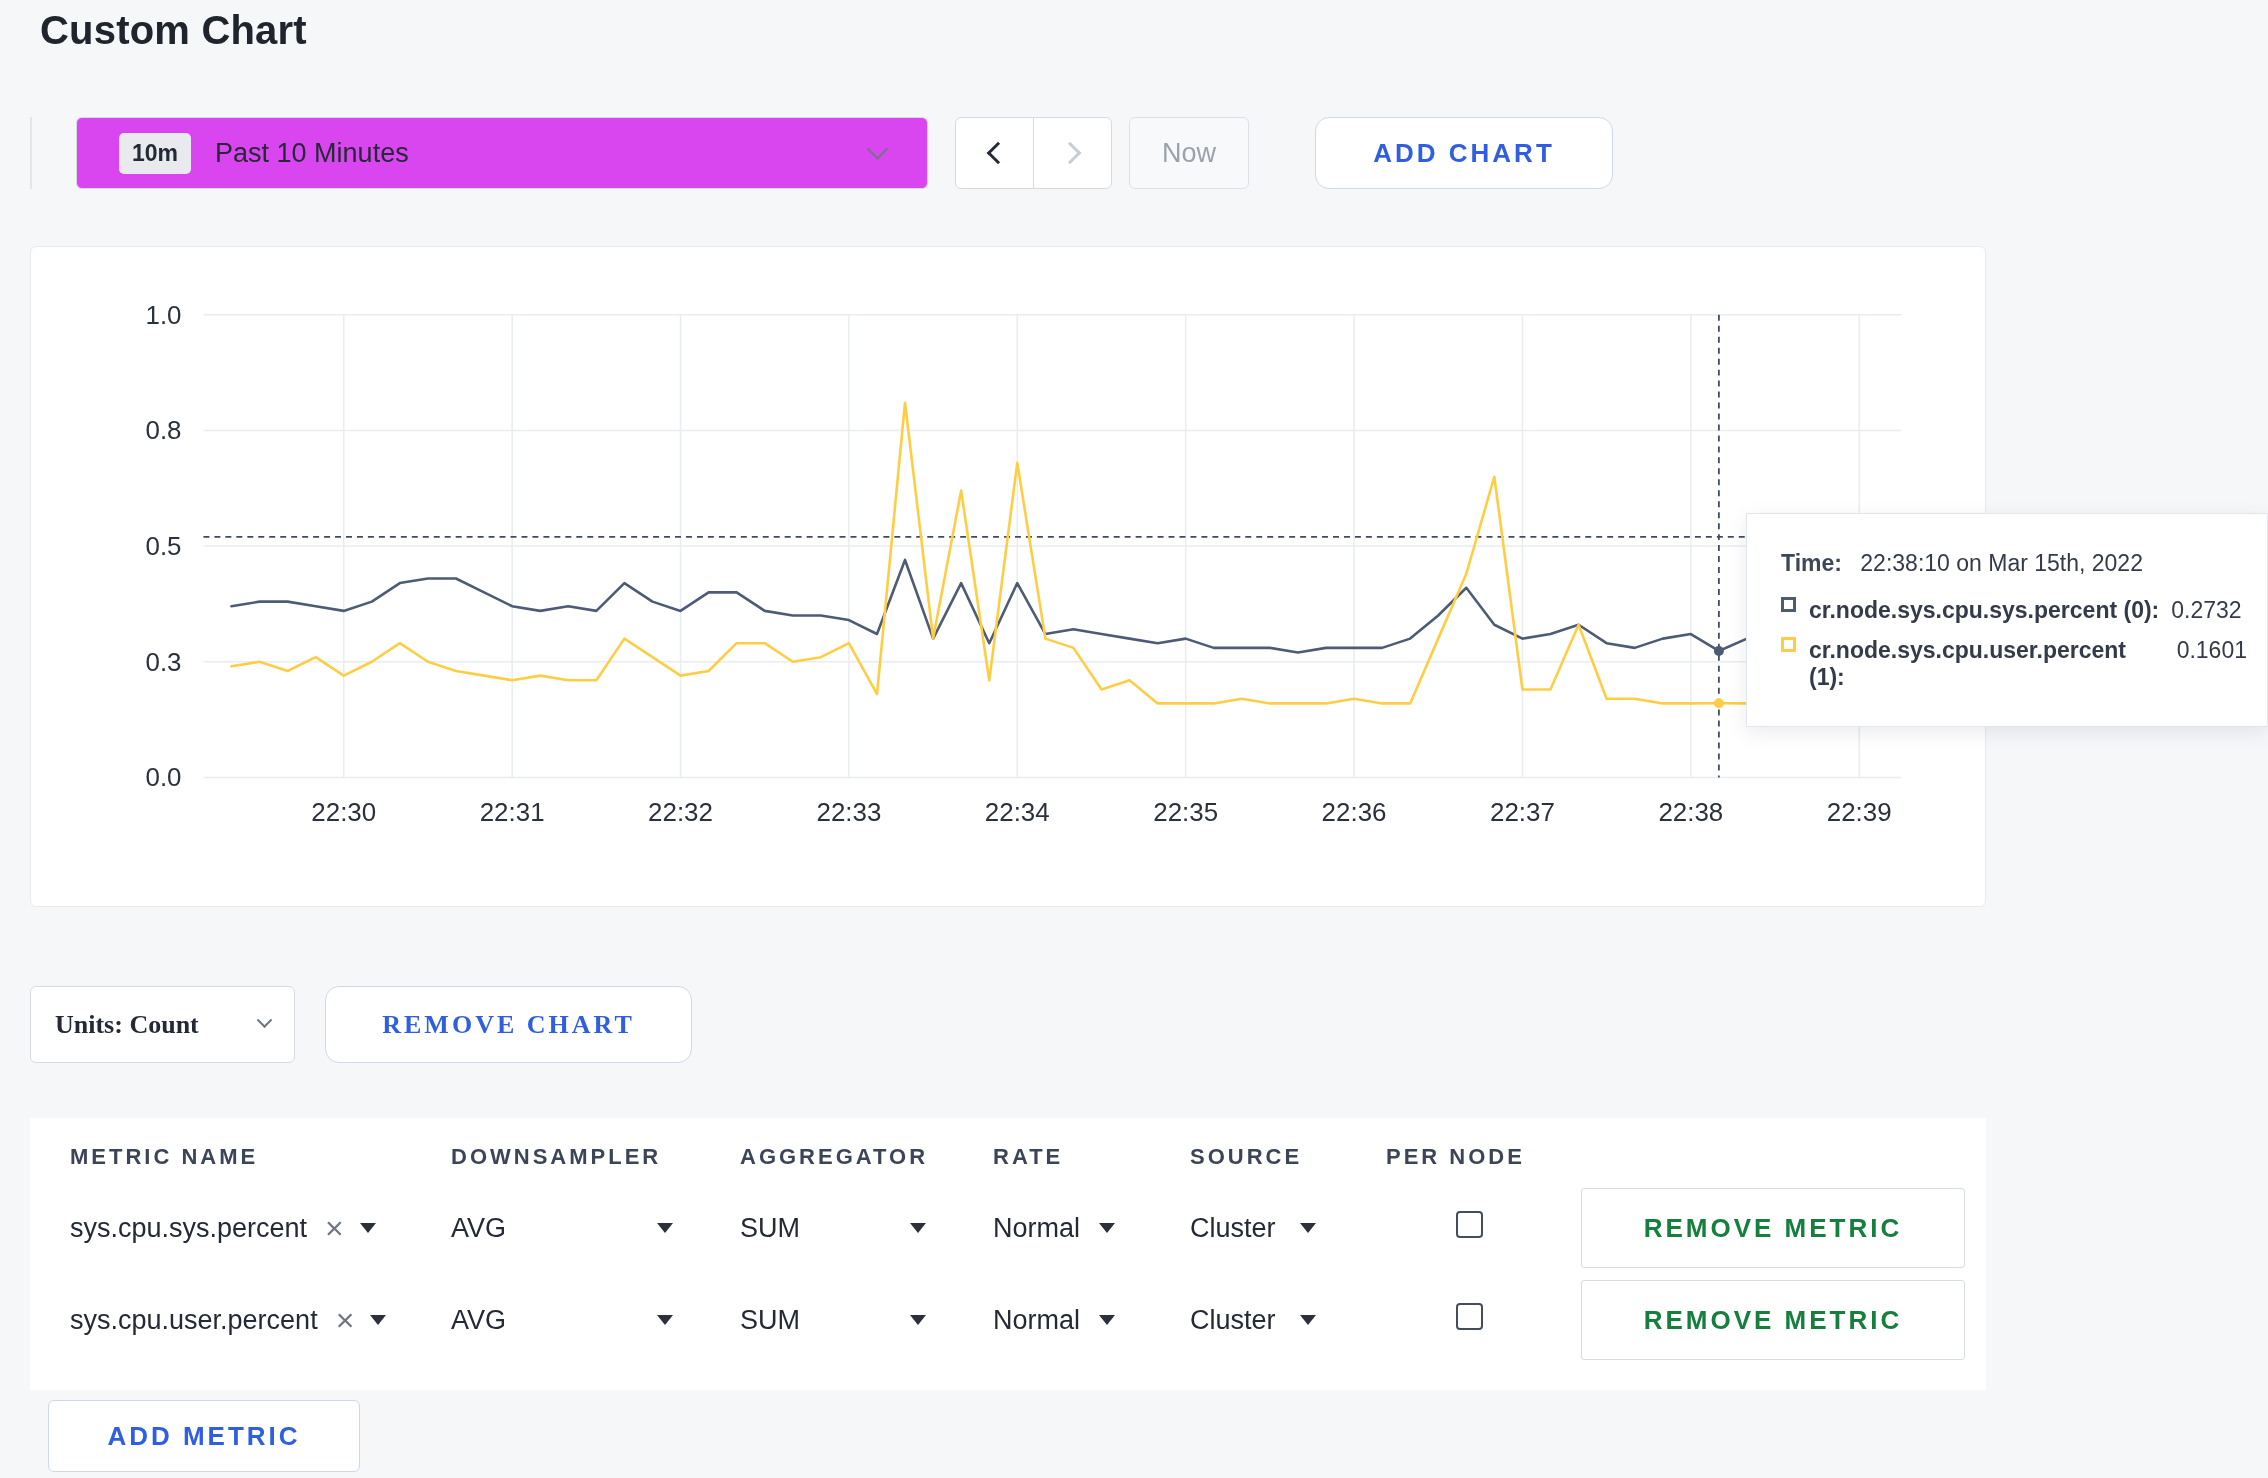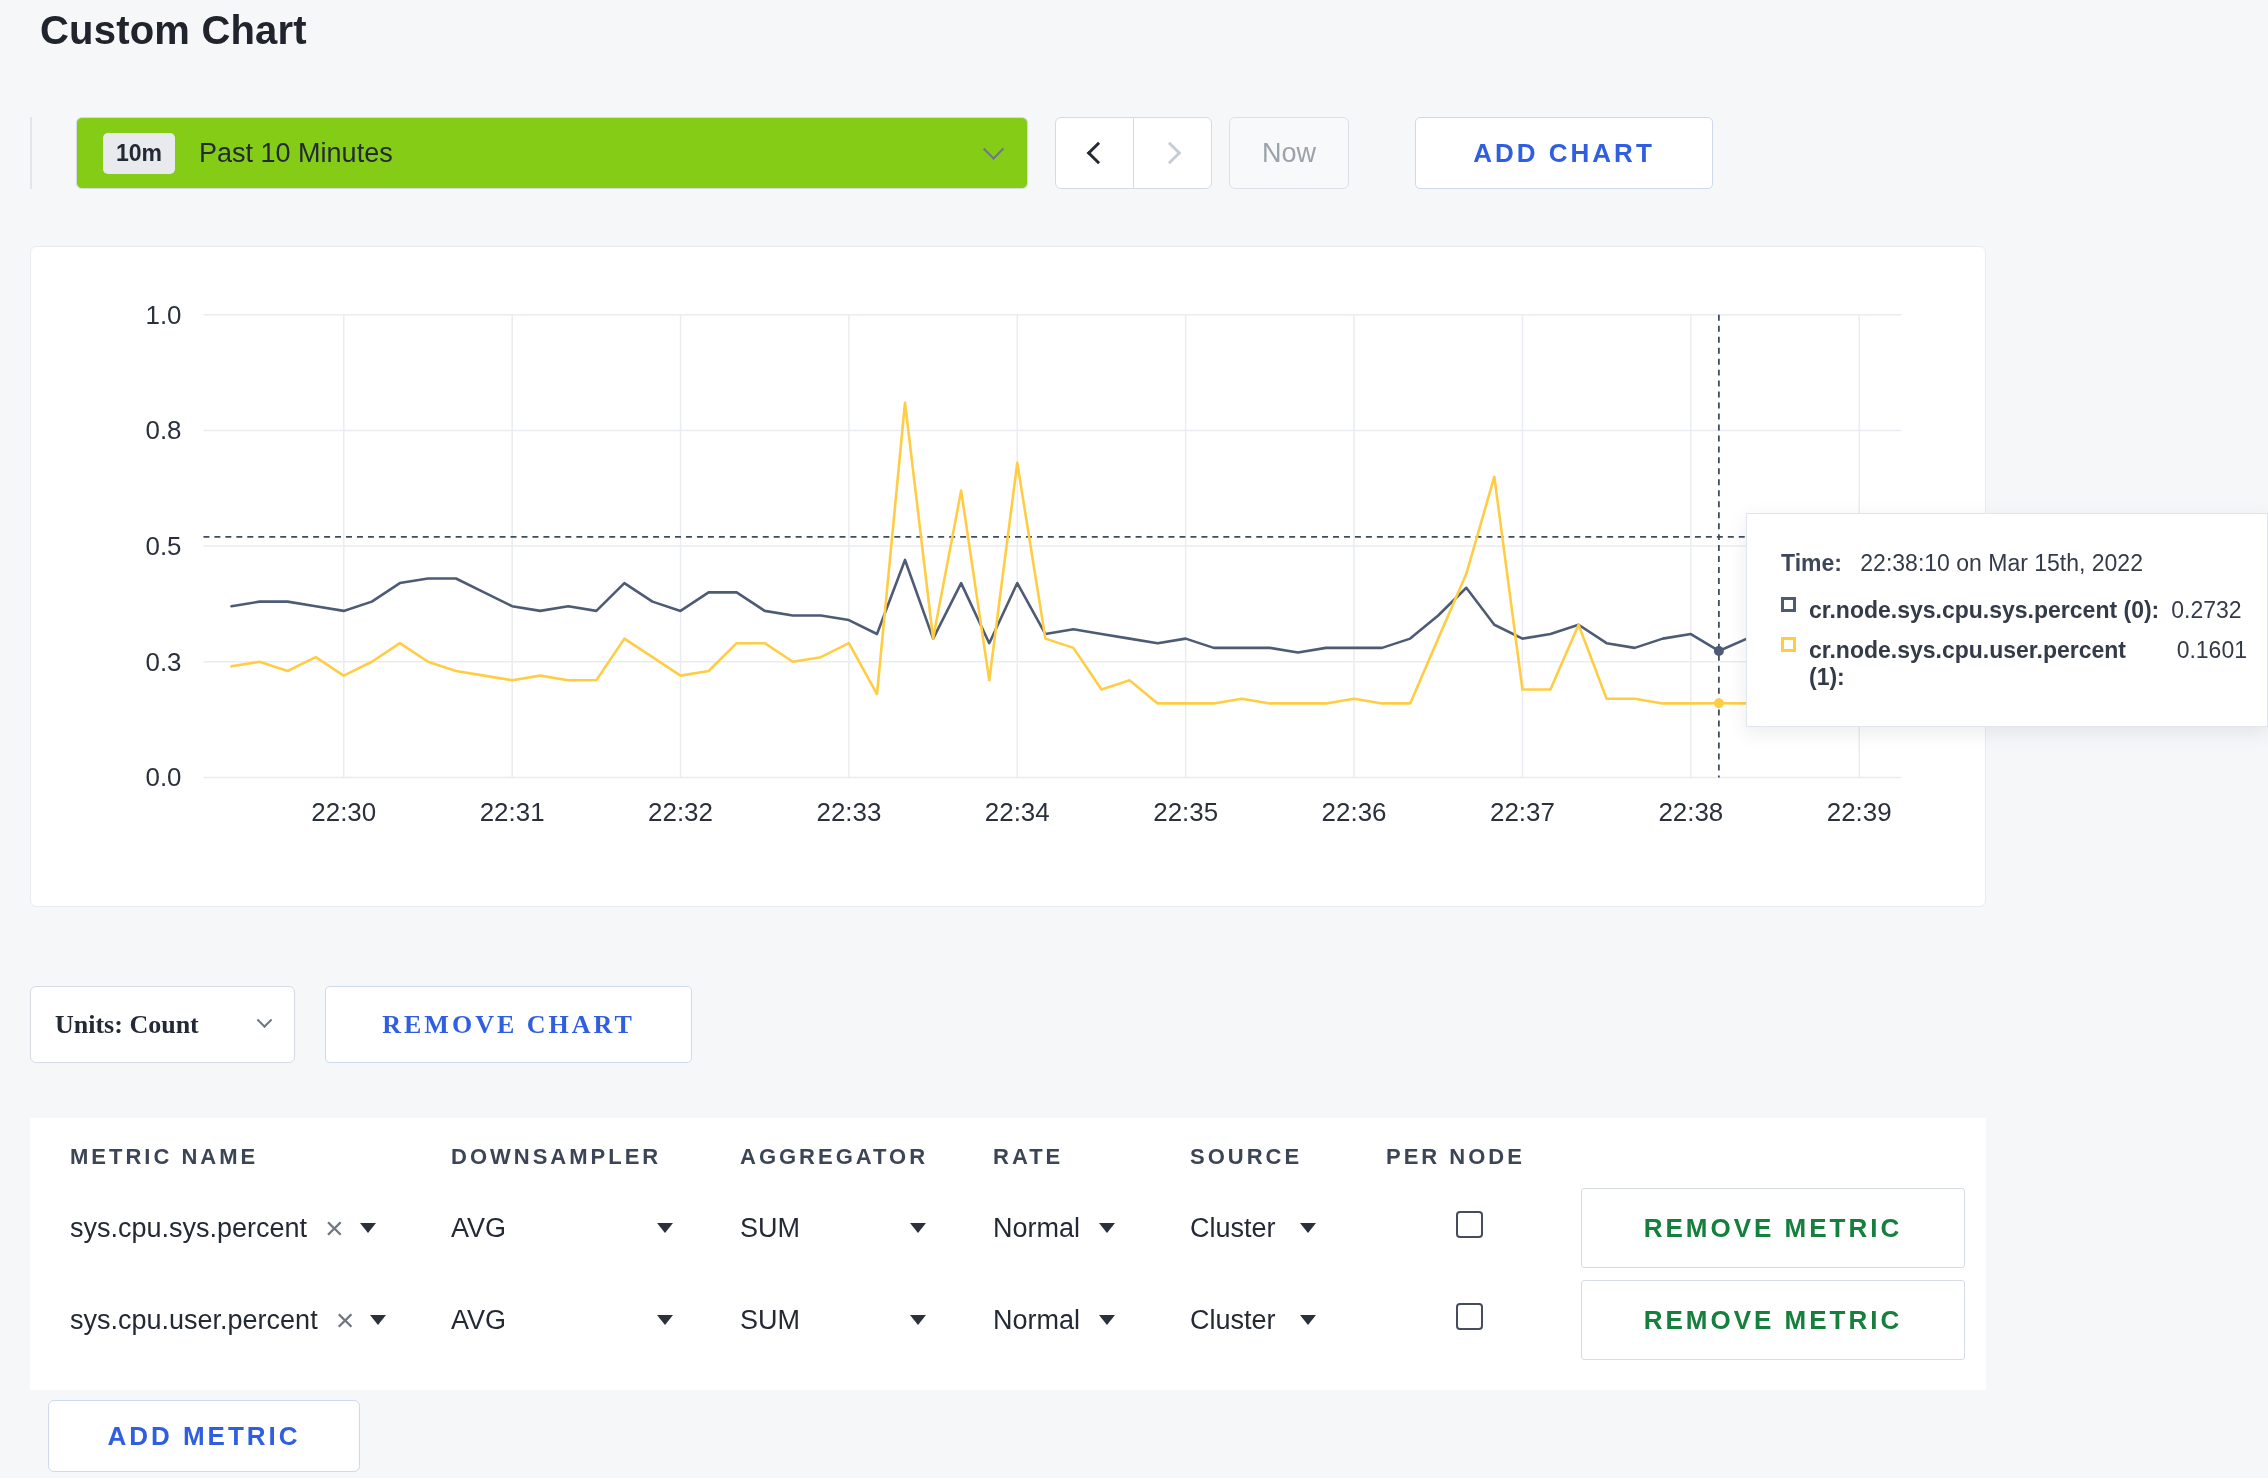--- a/index.html
+++ b/index.html
@@ -16,22 +16,22 @@
   
   .page-title {
     position:absolute; left:40px; top:8px;
     font-size:40px; font-weight:600; color:#20242c; letter-spacing:.2px;
   }
 
   
   .toolbar { position:absolute; left:30px; top:117px; height:72px; display:flex; align-items:stretch; }
   .tb-divider { width:2px; background:#e2e5ea; margin-right:44px; }
   .range-select {
-    width:952px; background:#84cc16; border:1px solid #d6dbe2; border-radius:6px;
-    display:flex; align-items:center; padding:0 26px;
+    width:852px; background:#d946ef; border:1px solid #d6dbe2; border-radius:6px;
+    display:flex; align-items:center; padding:0 42px;
   }
   .range-badge {
     background:#e8eaee; border-radius:5px; padding:7px 13px;
     font-size:23px; font-weight:700; color:#242a35;
   }
   .range-label { margin-left:24px; font-size:27px; color:#242a35; }
   .chev-down {
     width:15px; height:15px; border-right:2.5px solid #6e7681; border-bottom:2.5px solid #6e7681;
     transform:rotate(45deg) translate(-3px,-3px); margin-left:auto;
   }
@@ -43,21 +43,21 @@
   }
   .nav-btn.prev { border-radius:6px 0 0 6px; }
   .nav-btn.next { border-radius:0 6px 6px 0; margin-left:-1px; }
   .chev-left  { width:16px; height:16px; border-left:3px solid #242a35; border-bottom:3px solid #242a35; transform:rotate(45deg); margin-left:6px; }
   .chev-right { width:16px; height:16px; border-left:3px solid #c7cdd5; border-bottom:3px solid #c7cdd5; transform:rotate(-135deg); margin-right:6px; }
   .now-btn {
     margin-left:17px; width:120px; border:1px solid #dde1e7; border-radius:6px;
     background:#f8f9fa; color:#9ba2ac; font-size:27px;
   }
   .blue-btn {
-    background:#fff; border:1px solid #cfd9ec; border-radius:5px;
+    background:#fff; border:1px solid #cfd9ec; border-radius:14px;
     color:#2f5fe0; font-size:26px; font-weight:700; letter-spacing:3px;
   }
   .add-chart { margin-left:66px; width:298px; }
 
   
   .chart-card {
     position:absolute; left:30px; top:246px; width:1956px; height:661px;
     background:#fff; border:1px solid #e7eaef; border-radius:6px;
   }
   #chart-svg { position:absolute; inset:0; width:100%; height:100%; }

